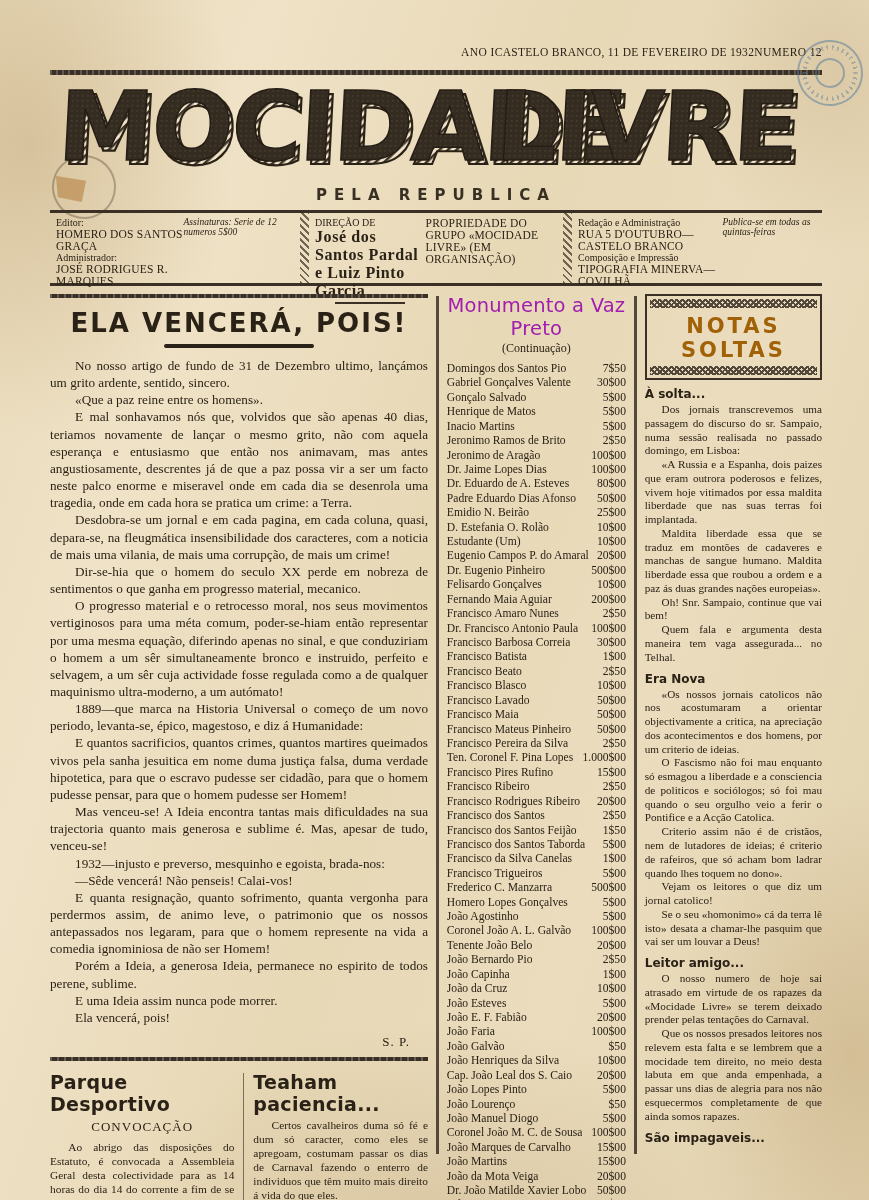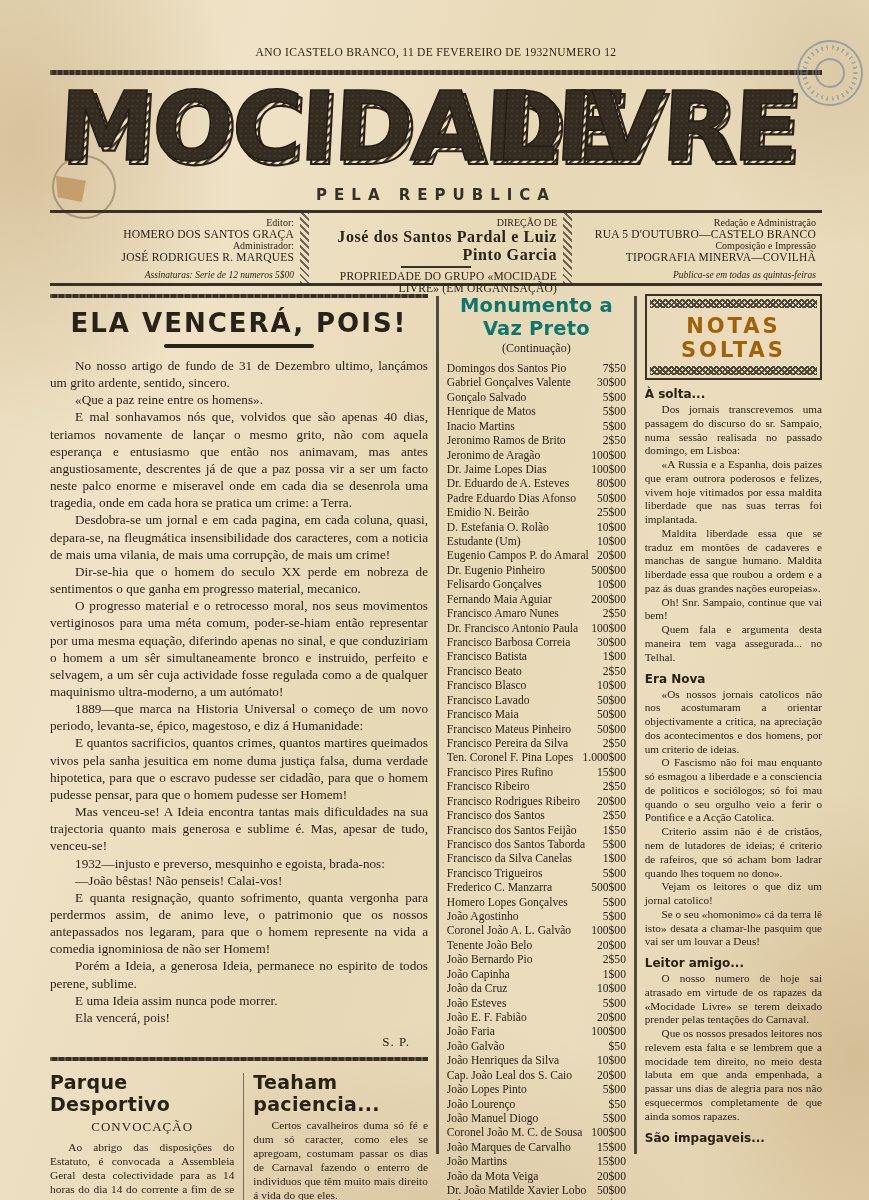--- a/index.html
+++ b/index.html
@@ -19,21 +19,21 @@
       radial-gradient(ellipse 260px 380px at 98% 88%, rgba(164,128,74,.26), rgba(164,128,74,0) 70%),
       radial-gradient(ellipse 420px 300px at 50% 103%, rgba(160,124,72,.22), rgba(160,124,72,0) 72%),
       radial-gradient(ellipse 200px 260px at 96% 6%, rgba(170,136,84,.22), rgba(170,136,84,0) 70%),
       linear-gradient(107deg,#e9dbbb 0%,#efe2c6 22%,#e7d8b6 48%,#eadcbd 70%,#e2d2ae 100%);
   }
   .sheet{position:absolute;inset:0;}
 
   
   .topbar{
     position:absolute;left:50px;top:46px;width:772px;
-    display:flex;align-items:baseline;justify-content:center;
+    display:flex;align-items:baseline;justify-content:flex-end;
     font-size:11.5px;letter-spacing:.4px;
   }
   .topbar .mid{font-size:11.5px;letter-spacing:.3px;}
   .rule-thick{
     position:absolute;left:50px;top:70px;width:772px;height:5px;
     background:#3a3025;
     background-image:repeating-linear-gradient(90deg,rgba(255,255,255,.20) 0 2px,rgba(0,0,0,0) 2px 6px);
   }
 
   
@@ -77,22 +77,22 @@
     clip-path:polygon(0 0,100% 18%,86% 100%,6% 82%);
   }
 
   
   .imprint{
     position:absolute;left:50px;top:210px;width:772px;height:70px;
     border-top:3px solid #3a3025;border-bottom:3px solid #3a3025;
     display:flex;
   }
   .imprint .cell{
-    flex:0 0 auto;padding:4px 6px 3px;text-align:right;
-    display:flex;flex-direction:column;justify-content:space-between;
+    flex:0 0 auto;padding:4px 6px 3px;text-align:left;
+    display:flex;justify-content:space-between;
   }
   .imprint .c1{width:238px;}
   .imprint .c2{flex:1;}
   .imprint .c3{width:238px;}
   .vsep{
     width:9px;align-self:stretch;
     background-image:repeating-linear-gradient(45deg,#4a3d2d 0 2px,rgba(0,0,0,0) 2px 5px);
     opacity:.75;
   }
   .imprint .lbl{font-size:10px;}
@@ -153,22 +153,22 @@
     margin-bottom:4px;
   }
   .h-sub{
     text-align:center;font-size:13px;letter-spacing:1px;margin-bottom:6px;
     font-family:"Liberation Serif",serif;
   }
   .sm p{margin:0;font-size:11.4px;line-height:1.22;text-align:justify;text-indent:1.6em;}
 
   
   .listhead{
-    text-align:center;font-family:"DejaVu Sans",sans-serif;font-weight:bold;
-    font-size:19.5px;letter-spacing:.2px;margin-bottom:1px;color:#0f766e;
+    text-align:center;font-family:"DejaVu Sans",sans-serif;font-weight:normal;
+    font-size:19.5px;letter-spacing:.2px;margin-bottom:1px;color:#a21caf;
   }
   .listsub{text-align:center;font-size:12px;margin-bottom:6px;}
   .rows{font-size:11.6px;line-height:1.245;}
   .row{display:flex;justify-content:space-between;gap:5px;white-space:nowrap;}
   .row .nm{overflow:hidden;text-overflow:clip;}
   .row .amt{font-variant-numeric:tabular-nums;}
 
   
   .notasbox{
     border:2px solid #3a3025;padding:7px 6px 6px;margin-bottom:7px;
@@ -271,21 +271,21 @@
           <p>No nosso artigo de fundo de 31 de Dezembro ultimo, lançámos um grito ardente, sentido, sincero.</p>
           <p>«Que a paz reine entre os homens».</p>
           <p>E mal sonhavamos nós que, volvidos que são apenas 40 dias, teriamos novamente de lançar o mesmo grito, não com aquela esperança e entusiasmo que então nos animavam, mas antes angustiosamente, descrentes já de que a paz possa vir a ser um facto neste palco enorme e miseravel onde em cada dia se desenrola uma tragedia, onde em cada hora se pratica um crime: a Terra.</p>
           <p>Desdobra-se um jornal e em cada pagina, em cada coluna, quasi, depara-se, na fleugmática insensibilidade dos caracteres, com a noticia de mais uma vilania, de mais uma corrupção, de mais um crime!</p>
           <p>Dir-se-hia que o homem do seculo XX perde em nobreza de sentimentos o que ganha em progresso material, mecanico.</p>
           <p>O progresso material e o retrocesso moral, nos seus movimentos vertiginosos para uma méta comum, poder-se-hiam então representar por uma mesma equação, diferindo apenas no sinal, e que conduziriam o homem a um sêr simultaneamente bronco e instruido, perfeito e selvagem, a um sêr cuja actividade fosse regulada como a de qualquer maquinismo ultra-moderno, a um autómato!</p>
           <p>1889—que marca na Historia Universal o começo de um novo periodo, levanta-se, épico, magestoso, e diz á Humanidade:</p>
           <p>E quantos sacrificios, quantos crimes, quantos martires queimados vivos pela sanha jesuitica em nome duma justiça falsa, duma verdade hipotetica, para que o escravo pudesse ser cidadão, para que o homem pudesse pensar, para que o homem pudesse ser Homem!</p>
           <p>Mas venceu-se! A Ideia encontra tantas mais dificuldades na sua trajectoria quanto mais generosa e sublime é. Mas, apesar de tudo, venceu-se!</p>
           <p>1932—injusto e preverso, mesquinho e egoista, brada-nos:</p>
-          <p>—João bêstas! Não penseis! Calai-vos!</p>
+          <p>—Sêde vencerá! Não penseis! Calai-vos!</p>
           <p>E quanta resignação, quanto sofrimento, quanta vergonha para perdermos assim, de animo leve, o patrimonio que os nossos antepassados nos legaram, para que o homem represente na vida a comedia ignominiosa de não ser Homem!</p>
           <p>Porém a Ideia, a generosa Ideia, permanece no espirito de todos perene, sublime.</p>
           <p>E uma Ideia assim nunca pode morrer.</p>
           <p>Ela vencerá, pois!</p>
         </div>
       <div class="sig">S. P.</div>
       <div class="rule-end"></div>
 
       <div class="subcols">
         <div class="sub1">

